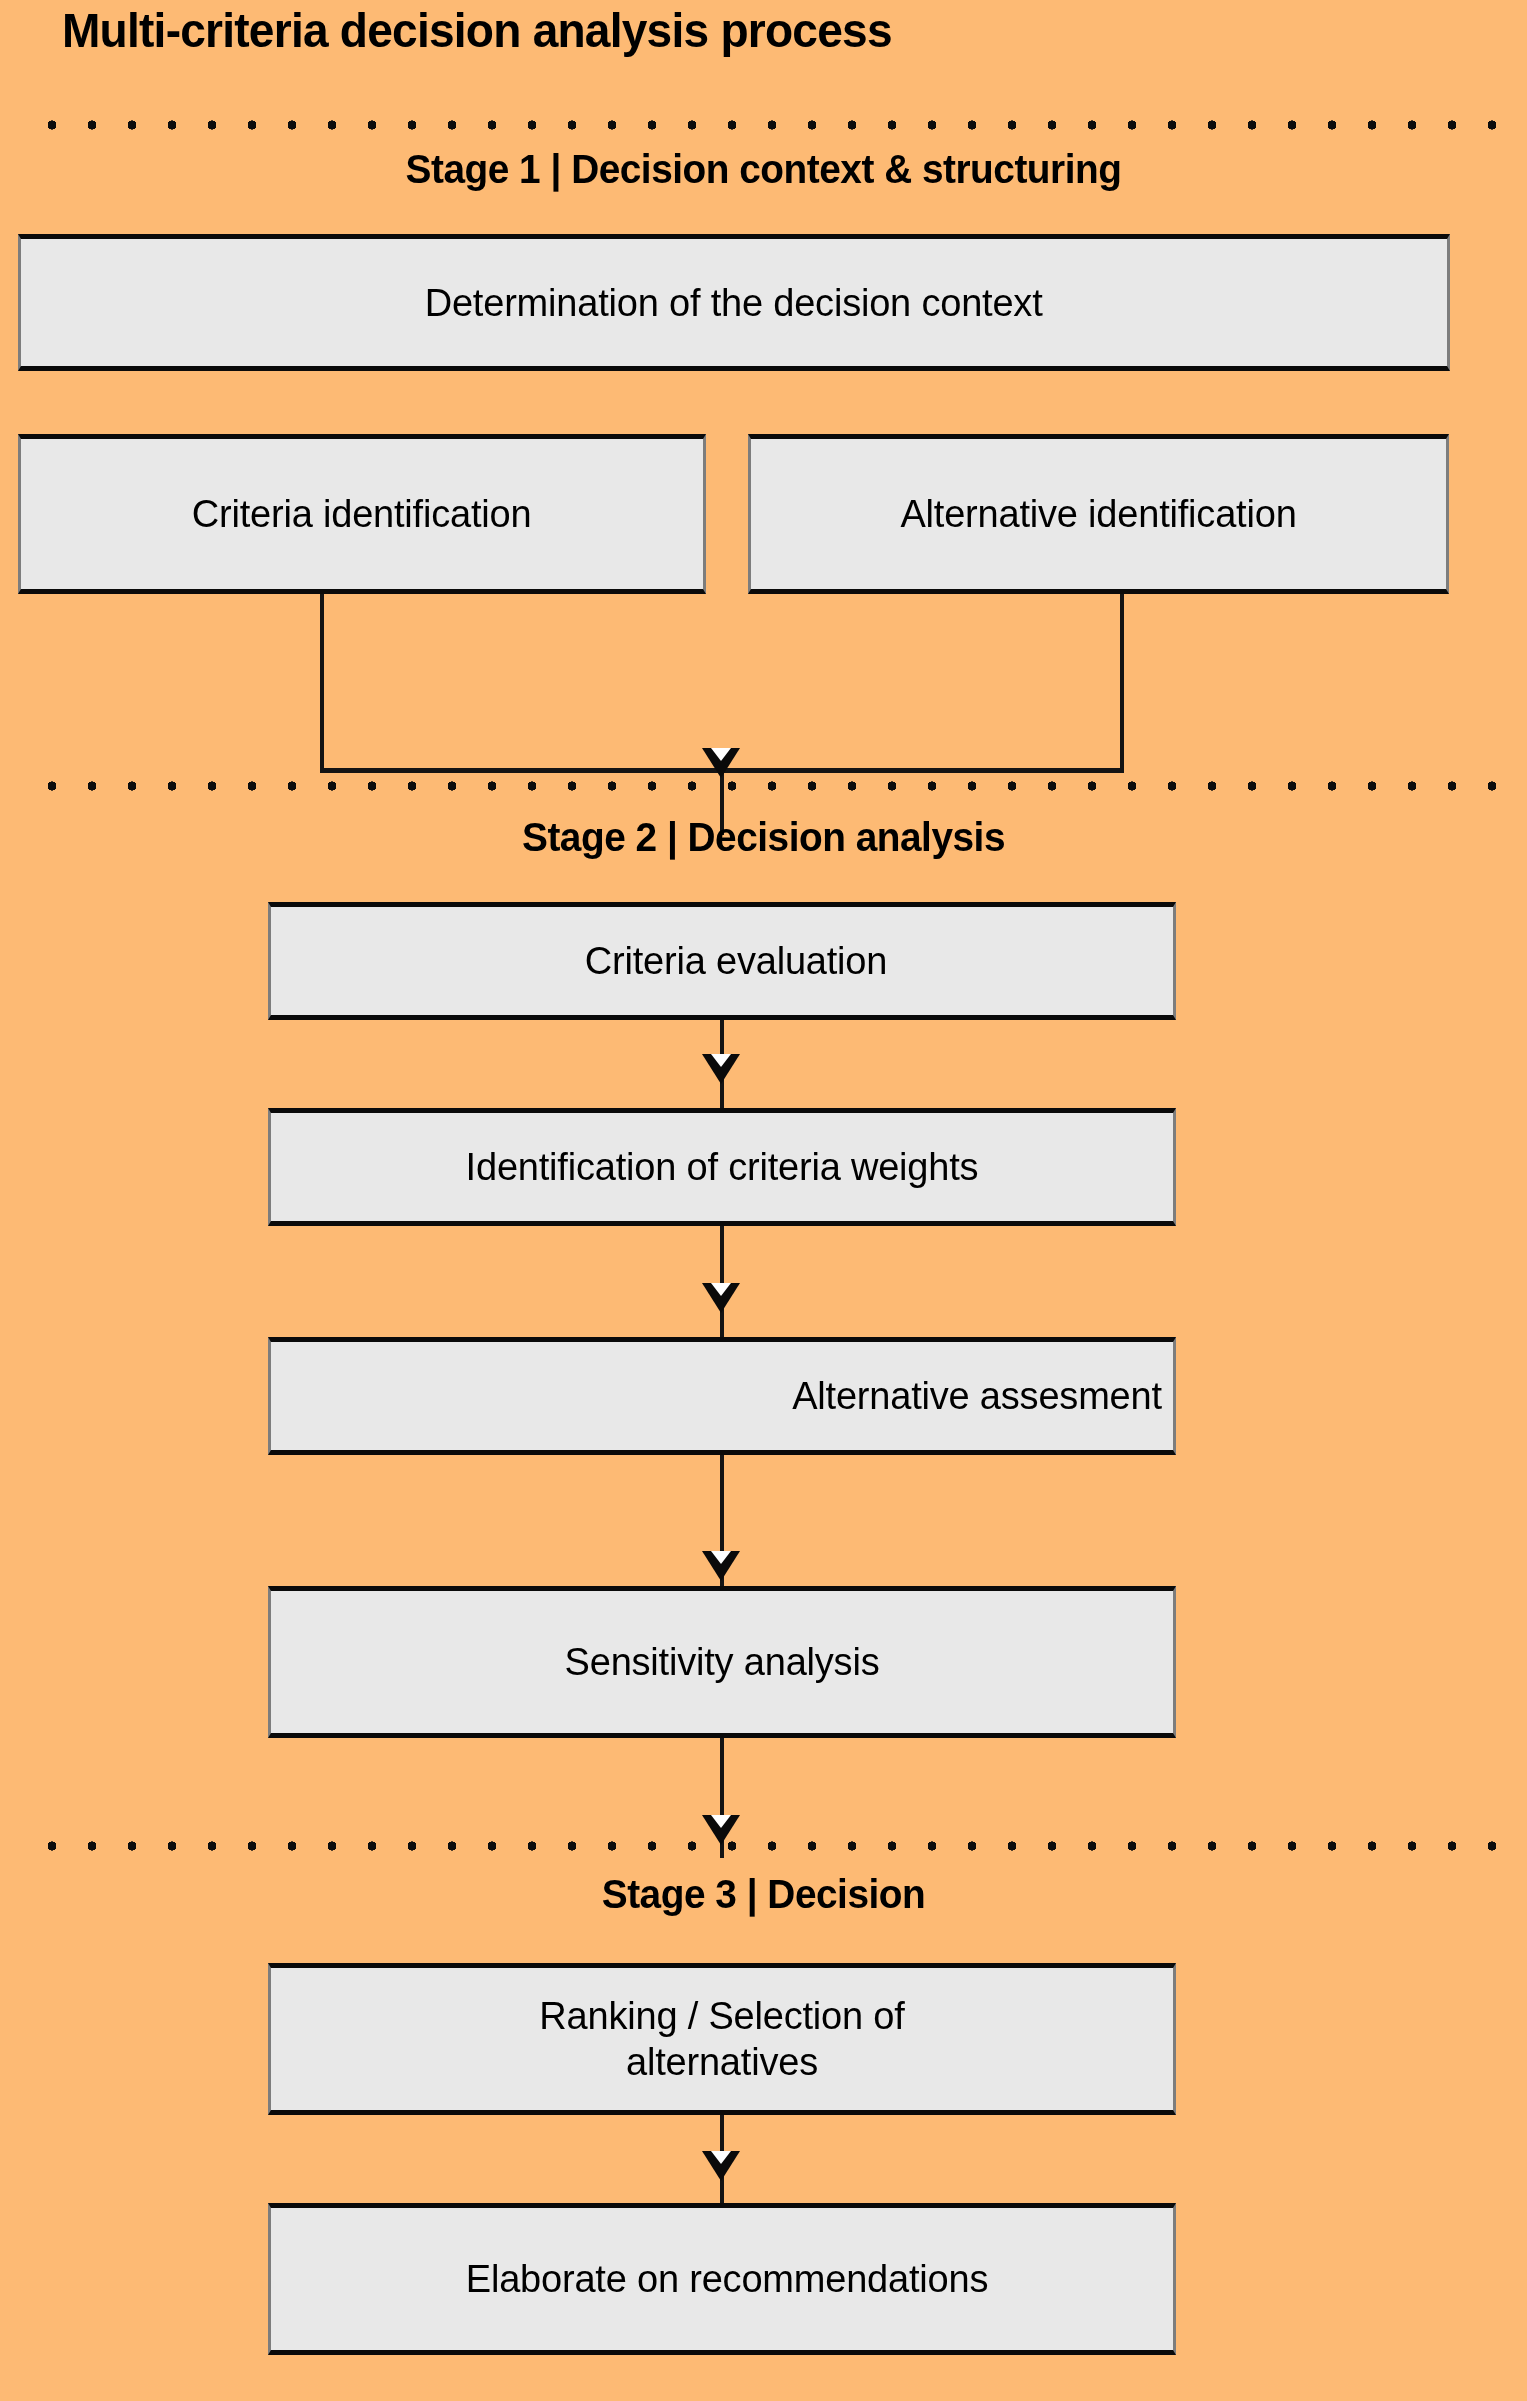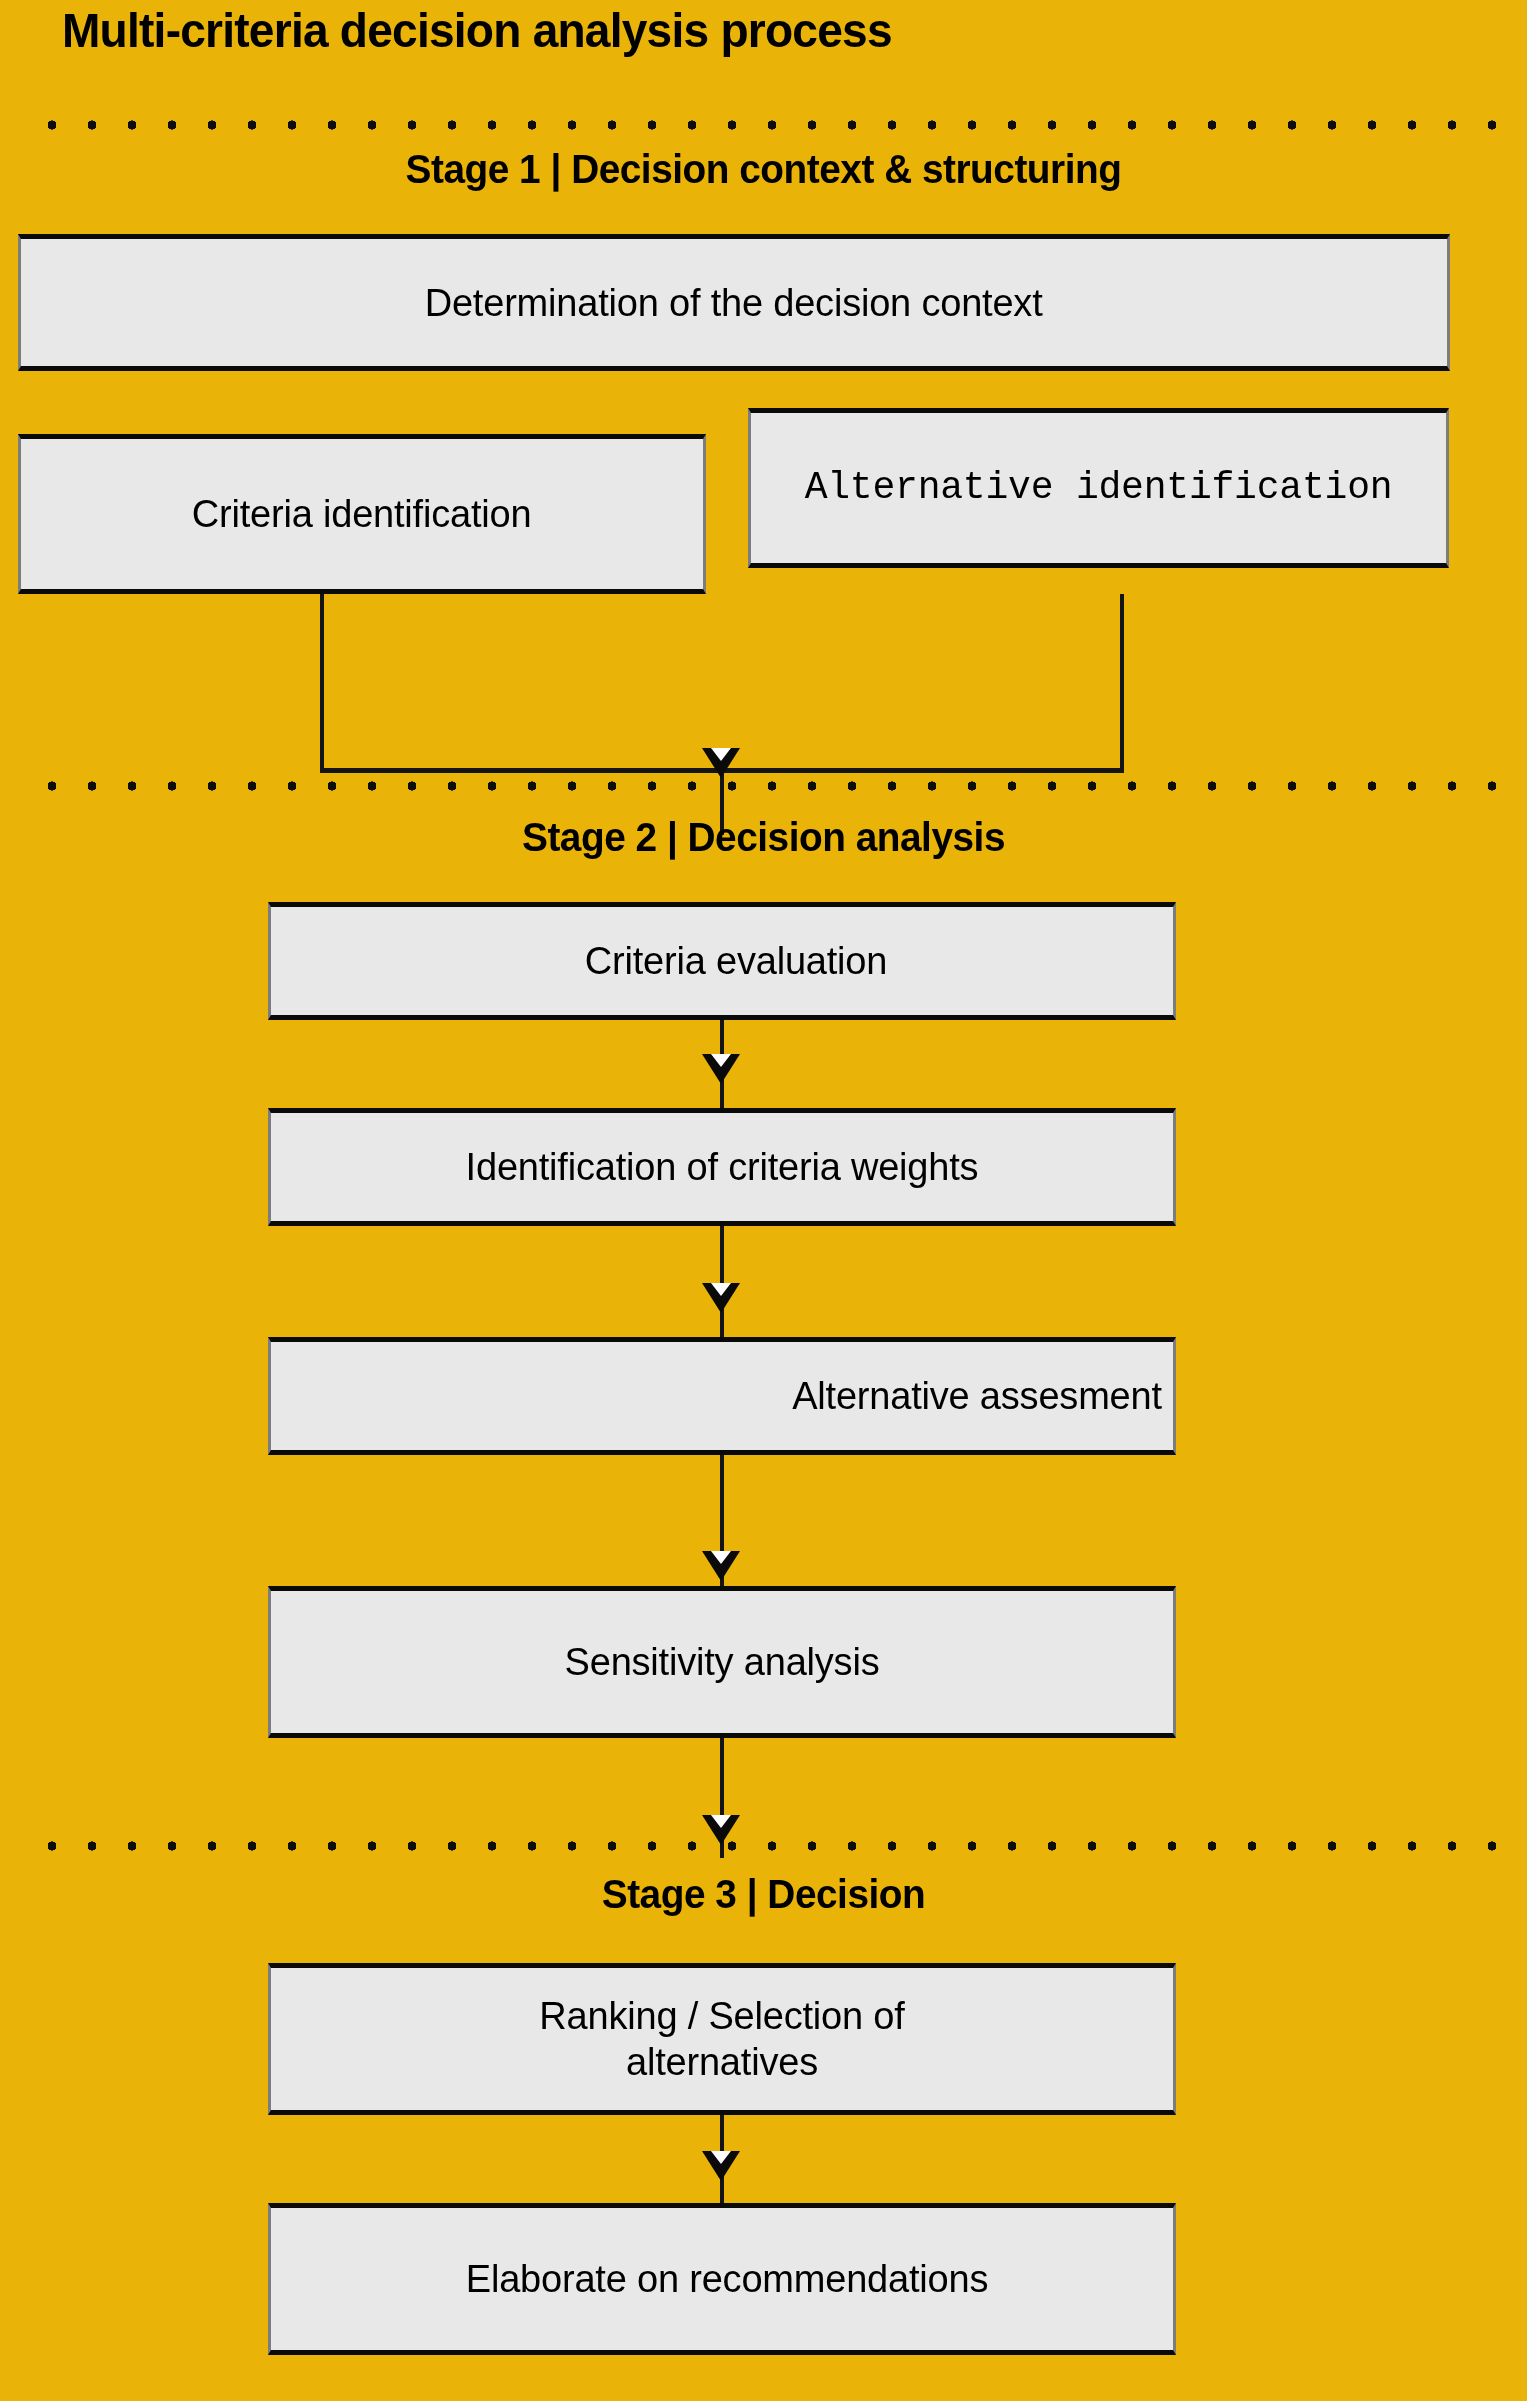--- a/index.html
+++ b/index.html
@@ -8,21 +8,21 @@
     background: #ffffff;
   }
   body {
     font-family: "Liberation Sans", "DejaVu Sans", sans-serif;
     color: #000000;
   }
   #canvas {
     position: relative;
     width: 1527px;
     height: 2401px;
-    background: #eab308;
+    background: #fdba74;
     overflow: hidden;
   }
 
   
   .doc-title {
     position: absolute;
     left: 62px;
     top: 1.6px;
     width: 1407px;
     font-size: 48px;
@@ -124,21 +124,21 @@
   <div class="stage-head" style="top:146px;">Stage 1 | Decision context &amp; structuring</div>
 
   <div class="pbox" style="left:17.6px; top:234px; width:1432px; height:137px;">
     <span class="plabel">Determination of the decision context</span>
   </div>
 
   <div class="pbox" style="left:17.6px; top:434px; width:688px; height:160px;">
     <span class="plabel">Criteria identification</span>
   </div>
 
-  <div class="pbox" style="left:748px; top:408px; width:701px; height:160px;font-family:Liberation Mono, monospace;">
+  <div class="pbox" style="left:748px; top:434px; width:701px; height:160px;">
     <span class="plabel">Alternative identification</span>
   </div>
 
   <div class="vline" style="left:320px; top:594px; height:178px;"></div>
   <div class="vline" style="left:1120px; top:594px; height:178px;"></div>
   <div class="hline" style="left:320px; top:768px; width:804px;"></div>
   <div class="vline" style="left:720px; top:768px; height:67px;"></div>
   <div class="arrowhead" style="left:702px; top:748px;"></div>
   <div class="arrow-notch" style="left:711px; top:748px;"></div>
 

